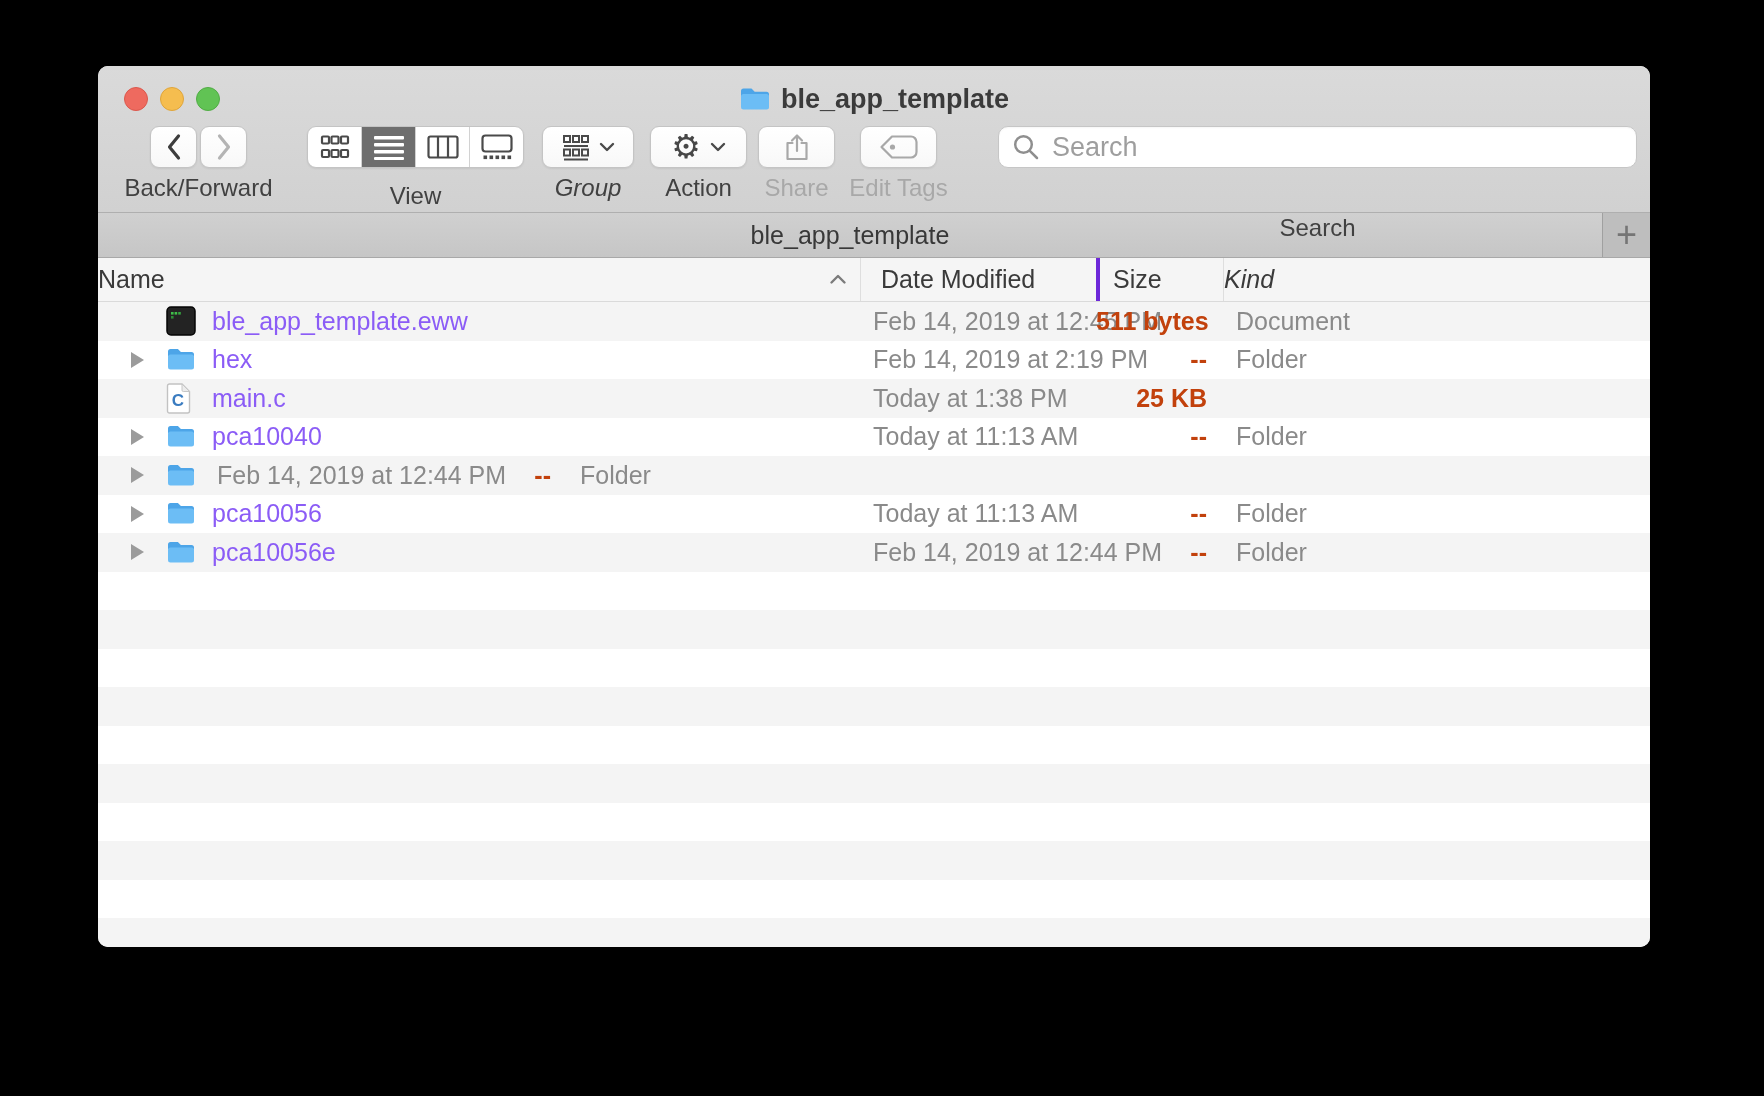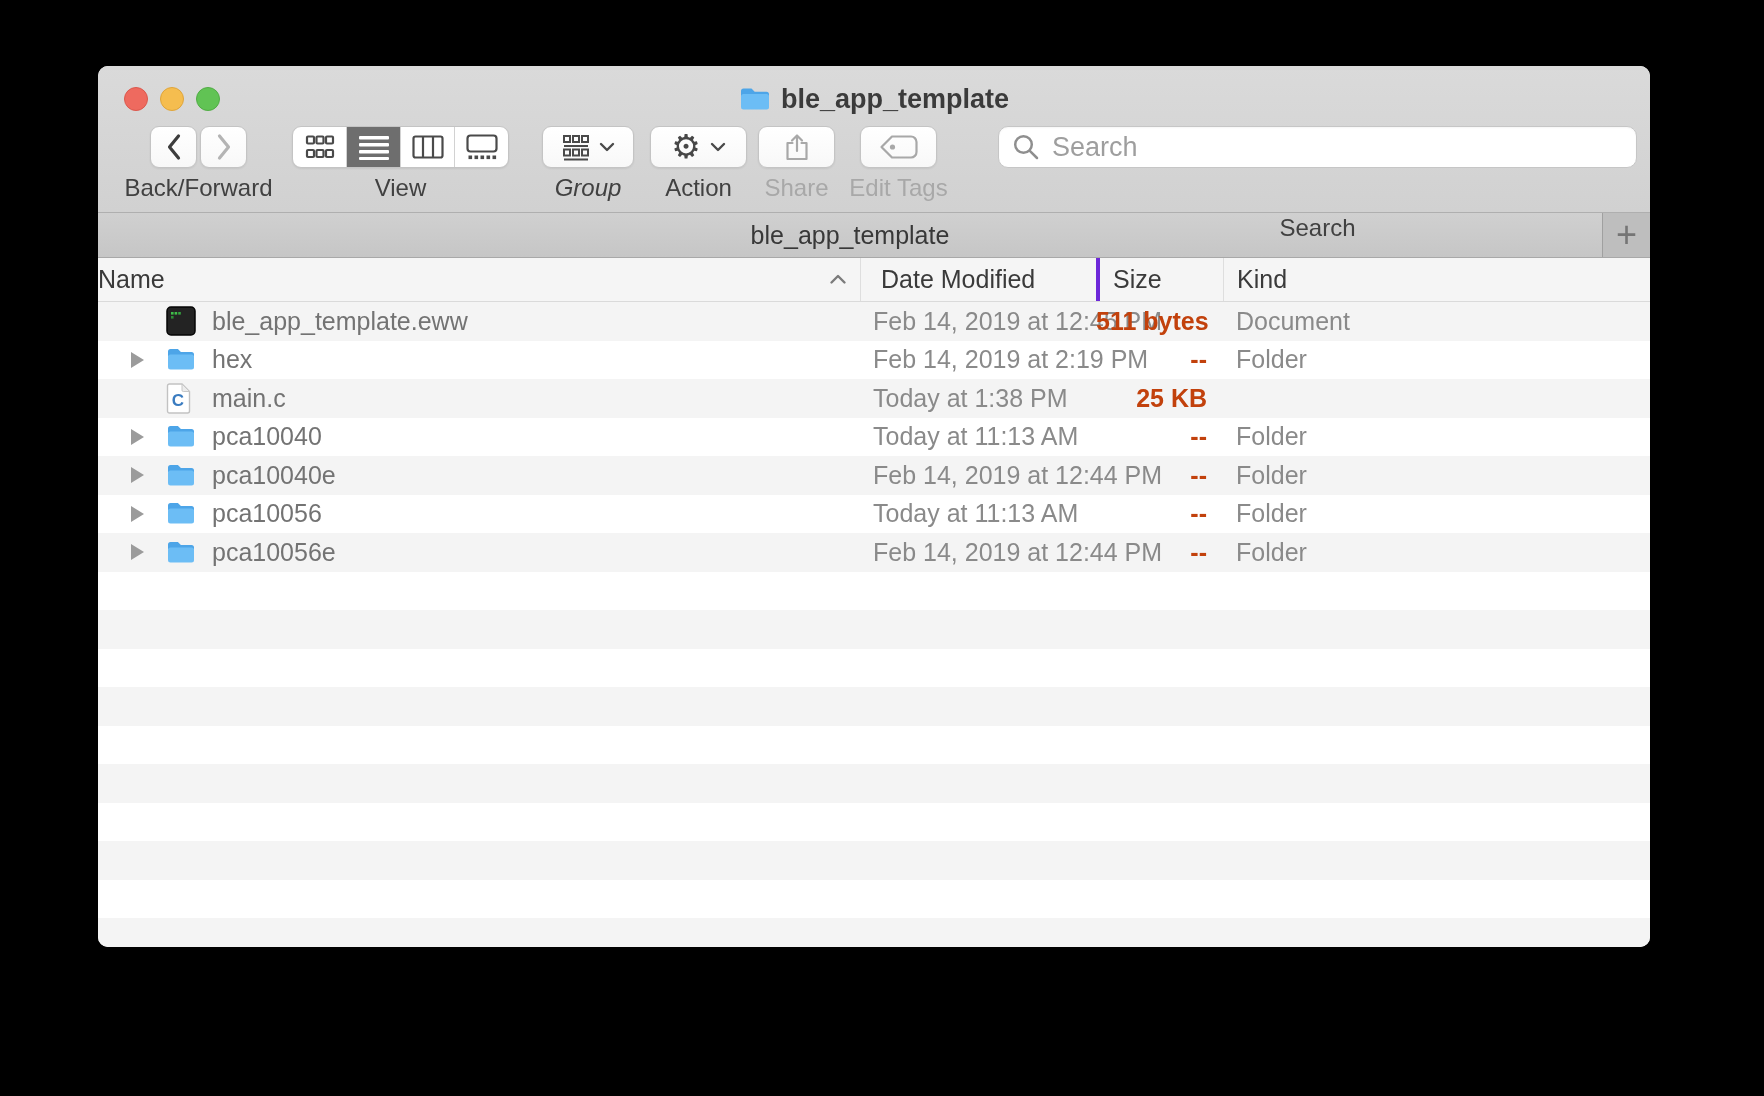--- a/index.html
+++ b/index.html
@@ -63,36 +63,36 @@
   .newtab{width:47px;border-left:1px solid #a0a0a0;background:#bebebe;
     display:flex;align-items:center;justify-content:center;
     font-size:36px;font-weight:300;color:#757575;line-height:1;}
   
   .listheader{display:flex;height:44px;background:#f5f5f5;border-bottom:1px solid #dadada;
     box-sizing:border-box;font-size:25px;color:#3a3a3a;align-items:stretch;}
   .hcell{display:flex;align-items:center;box-sizing:border-box;}
   .h-name{width:762px;position:relative;}
   .h-date{width:236px;padding-left:20px;border-left:1px solid #dedede;}
   .h-size{width:127px;padding-left:13px;border-left:4px solid #6d28d9;}
-  .h-kind{flex:1;padding-left:13px;border-left:1px solid #dedede;}
+  .h-kind{flex:1;border-left:1px solid #dedede;font-style:italic;}
   .sorticon{position:absolute;right:13px;top:15px;}
   
   .rows{display:flex;flex-direction:column;height:645px;}
   .row{display:flex;height:38.5px;align-items:center;font-size:25px;flex:0 0 auto;}
   .row.odd{background:#f4f4f4;}
   .row.even{background:#fff;}
   .c-tri{width:68px;display:flex;justify-content:flex-end;padding-right:22px;box-sizing:border-box;}
   .triangle{width:0;height:0;border-left:13px solid #9b9b9b;
     border-top:8px solid transparent;border-bottom:8px solid transparent;}
   .c-icon{width:38px;display:flex;align-items:center;}
   .c-icon .icon{display:none;line-height:0;}
   .row[data-icon="folder-icon"] .folder-icon{display:block;}
   .row[data-icon="eww-file-icon"] .eww-file-icon{display:block;}
   .row[data-icon="c-file-icon"] .c-file-icon{display:block;}
-  .c-name{width:656px;padding-left:8px;color:#737373;box-sizing:border-box;
+  .c-name{width:656px;padding-left:8px;color:#8b5cf6;box-sizing:border-box;
     white-space:nowrap;overflow:hidden;}
   .c-date{width:236px;padding-left:13px;color:#8a8a8a;box-sizing:border-box;white-space:nowrap;}
   .c-size{width:127px;padding-right:16px;color:#c2410c;text-align:right;box-sizing:border-box;white-space:nowrap;font-weight:bold;}
   .c-kind{flex:1;padding-left:13px;color:#8a8a8a;box-sizing:border-box;white-space:nowrap;}
   .filler{flex:1;background:repeating-linear-gradient(to bottom,#ffffff 0 38.5px,#f4f4f4 38.5px 77px);}
   svg{display:block;}
 </style>
 </head>
 <body>
 
@@ -125,21 +125,21 @@
         </div>
         <div class="btn nav">
           <svg width="18" height="28" viewBox="0 0 18 28">
             <path d="M4.5 3 L13.5 14 L4.5 25" stroke="#b4b4b4" stroke-width="3.2" fill="none" stroke-linecap="round" stroke-linejoin="round"></path>
           </svg>
         </div>
       </div>
       <div class="tb-label">Back/Forward</div>
     </div>
 
-    <div class="tb-group" style="left:194px;width:217px;">
+    <div class="tb-group" style="left:209px;width:217px;gap:8px;">
       <div class="seg-control">
         <div class="seg">
           <svg width="30" height="26" viewBox="0 0 30 26">
             <g fill="none" stroke="#4a4a4a" stroke-width="2.2">
               <rect x="2" y="2.5" width="7" height="7" rx="1"></rect>
                 <rect x="11.5" y="2.5" width="7" height="7" rx="1"></rect>
                 <rect x="21" y="2.5" width="7" height="7" rx="1"></rect>
               <rect x="2" y="16" width="7" height="7" rx="1"></rect>
                 <rect x="11.5" y="16" width="7" height="7" rx="1"></rect>
                 <rect x="21" y="16" width="7" height="7" rx="1"></rect>
@@ -359,21 +359,20 @@
     </span>
     <span class="c-icon">
       <span class="icon folder-icon">
         <svg width="30" height="25" viewBox="0 0 30 25">
           <path d="M2 4.5 a2.5 2.5 0 0 1 2.5 -2.5 h7.4 l3 3 h10.6 a2.5 2.5 0 0 1 2.5 2.5 v2 h-26 z" fill="#4da5e8"></path>
           <rect x="2" y="7.5" width="26" height="15" rx="2.5" fill="#6cbdf5"></rect>
         </svg>
       </span>
 
     </span>
-    <span class="c-name">pca10040e</span>
     <span class="c-date">Feb 14, 2019 at 12:44 PM</span>
     <span class="c-size">--</span>
     <span class="c-kind">Folder</span>
   </div>
       <div class="row even" data-icon="folder-icon">
     <span class="c-tri">
       <span class="triangle"></span>
     </span>
     <span class="c-icon">
       <span class="icon folder-icon">

